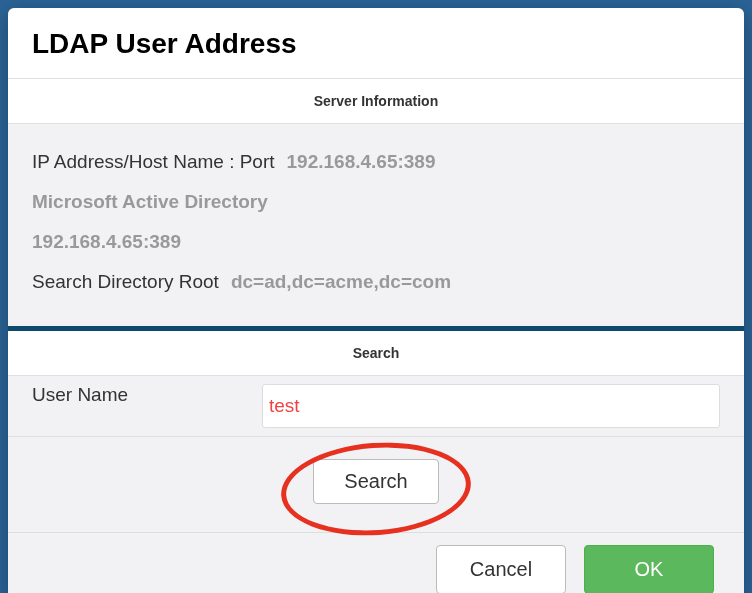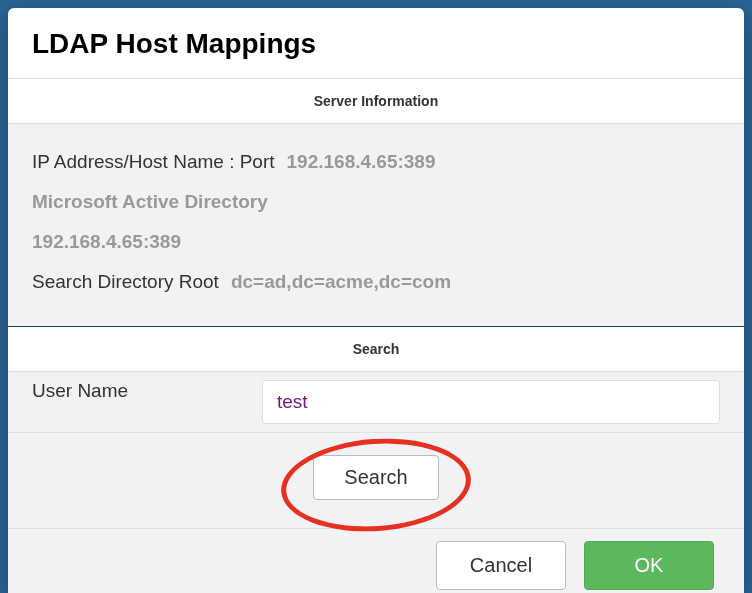--- a/index.html
+++ b/index.html
@@ -39,21 +39,21 @@
       text-align: center;
       padding: 14px 0;
       font-size: 14px;
       font-weight: 600;
       color: #333;
       border-bottom: 1px solid #e0e0e0;
     }
     .info-block {
       background: #f2f2f4;
       padding: 18px 24px 24px 24px;
-      border-bottom: 1px solid #0c4a6e;
+      border-bottom: 5px solid #0c4a6e;
     }
     .info-row {
       display: flex;
       align-items: baseline;
       padding: 9px 0;
       font-size: 19px;
     }
     .info-label {
       color: #333;
       margin-right: 12px;
@@ -68,26 +68,26 @@
       padding: 8px 24px;
       border-bottom: 1px solid #e0e0e0;
     }
     .form-label {
       width: 230px;
       font-size: 19px;
       color: #333;
     }
     .form-input {
       flex: 1;
-      padding: 10px 14px;
+      padding: 10px 6px;
       font-size: 19px;
       border: 1px solid #ddd;
       border-radius: 3px;
       background: #fff;
-      color: #701a75;
+      color: #ef4444;
       outline: none;
     }
     .search-row {
       background: #f2f2f4;
       display: flex;
       justify-content: center;
       padding: 22px 0 28px 0;
       position: relative;
     }
     .btn {
@@ -132,21 +132,21 @@
       border: 1px solid #4cae4c;
       color: #fff;
     }
   </style>
 </head>
 <body>
 
 <div class="modal">
 
   <div class="modal-header">
-    <h1 class="modal-title">LDAP Host Mappings</h1>
+    <h1 class="modal-title">LDAP User Address</h1>
   </div>
 
   <div class="section-header">Server Information</div>
 
   <div class="info-block">
     <div class="info-row">
       <span class="info-label">IP Address/Host Name : Port</span>
       <span class="info-value">192.168.4.65:389</span>
     </div>
     <div class="info-row">

